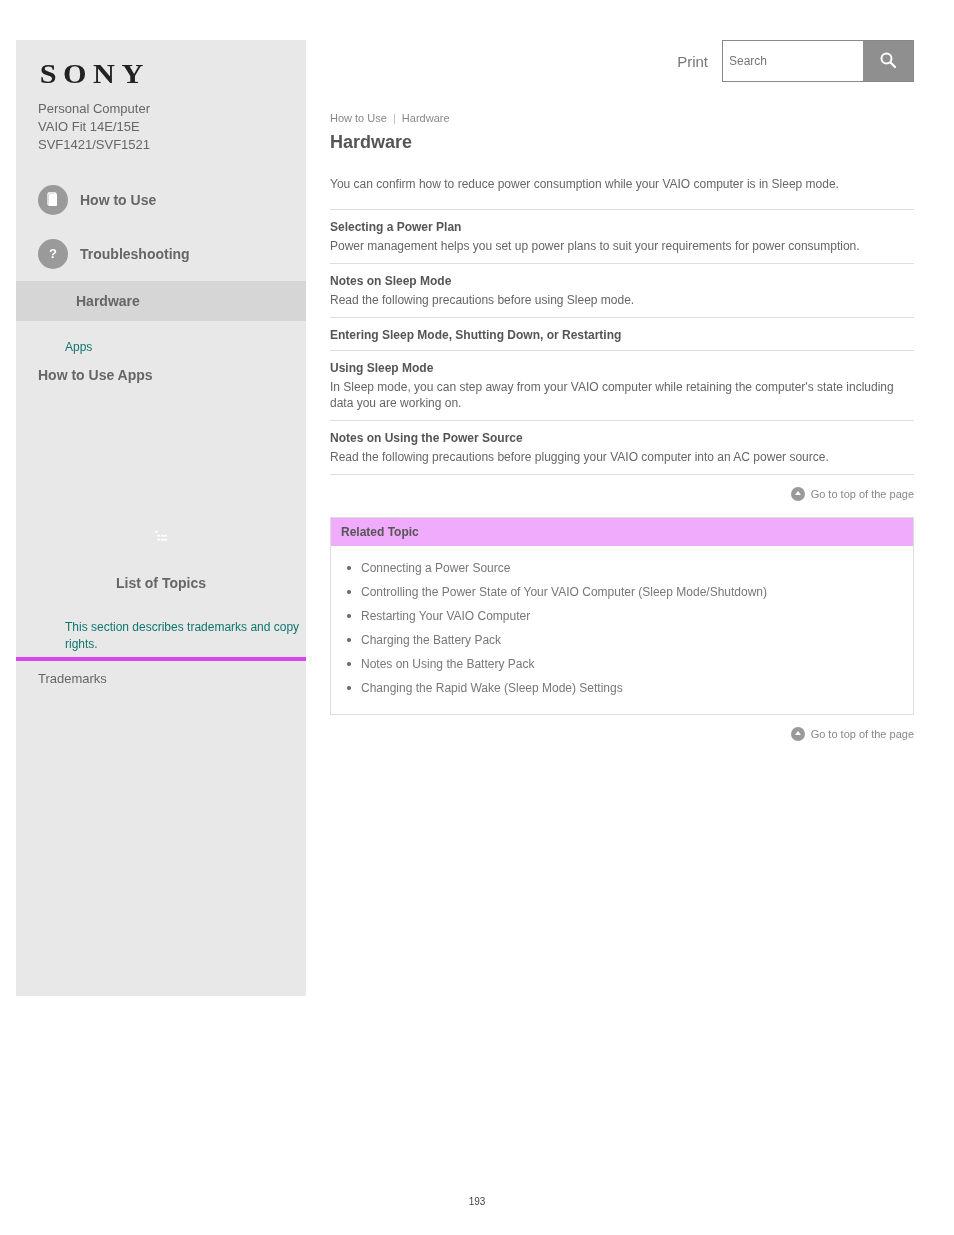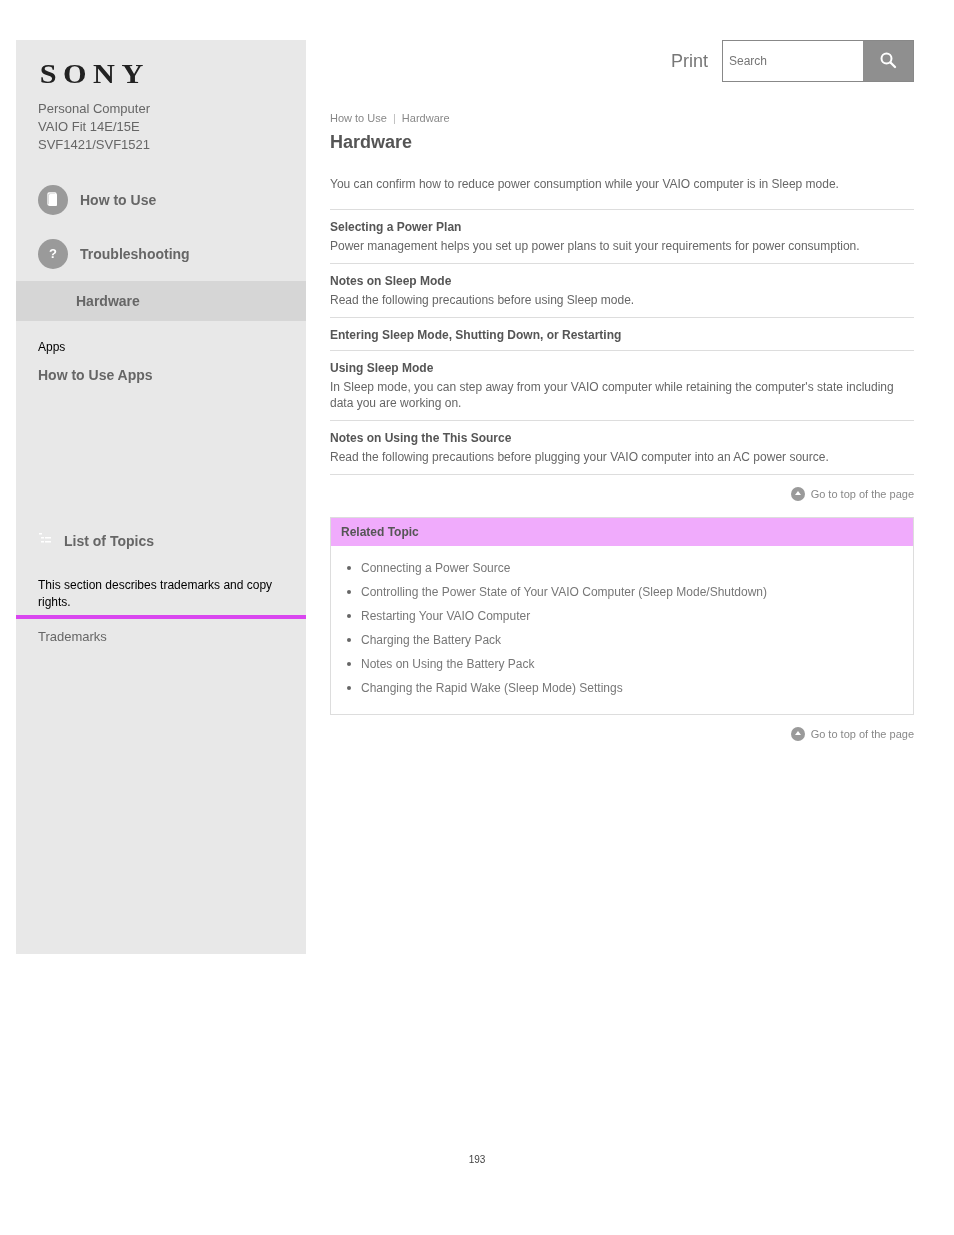--- a/index.html
+++ b/index.html
@@ -54,53 +54,55 @@
     flex-shrink: 0;
   }
   .sidebar-item .label {
     font-size: 14px;
     font-weight: 600;
     color: #666;
   }
   .sidebar-subhead {
     padding: 18px 4px 4px 22px;
     font-size: 12px;
-    color: #000000;
+    color: #0f766e;
     line-height: 1.4;
+    margin-left: 27px;
   }
   .sidebar-title {
     font-size: 14px;
     font-weight: 600;
     color: #666;
     padding-top: 4px;
   }
   .sidebar-heading-row {
     display: flex;
     align-items: center;
-    gap: 12px;
+    gap: 25px;
     padding: 4px 22px 10px 22px;
+    flex-direction: column;
   }
   .sidebar-link {
     display: block;
     padding: 10px 22px;
     font-size: 13px;
     color: #666;
     border-top: 4px solid #d946ef;
     cursor: pointer;
   }
 
   .main { flex: 1; position: relative; }
   .top-right {
     display: flex;
     justify-content: flex-end;
     align-items: center;
     gap: 14px;
     margin-bottom: 30px;
   }
-  .print-link { color: #777; font-size: 18px; cursor: pointer; }
+  .print-link { color: #777; font-size: 15px; cursor: pointer; }
   .search-wrap {
     display: flex;
     border: 1px solid #888;
     height: 42px;
   }
   .search-input {
     width: 140px; border: none; outline: none;
     padding: 0 6px; font-size: 12px; color: #333;
     background: #fff;
   }
@@ -256,21 +258,21 @@
     </div>
     <hr class="sep">
 
     <div class="product-section">
       <h2>Using Sleep Mode</h2>
       <p>In Sleep mode, you can step away from your VAIO computer while retaining the computer's state including data you are working on.</p>
     </div>
     <hr class="sep">
 
     <div class="product-section">
-      <h2>Notes on Using the This Source</h2>
+      <h2>Notes on Using the Power Source</h2>
       <p>Read the following precautions before plugging your VAIO computer into an AC power source.</p>
     </div>
     <hr class="sep">
 
     <div class="goto-top">
       <span class="up-icon">
         <svg width="8" height="8" viewBox="0 0 8 8">
             <path d="M4 1 L7 5 L1 5 Z" fill="#fff"></path>
           </svg>
       </span>

